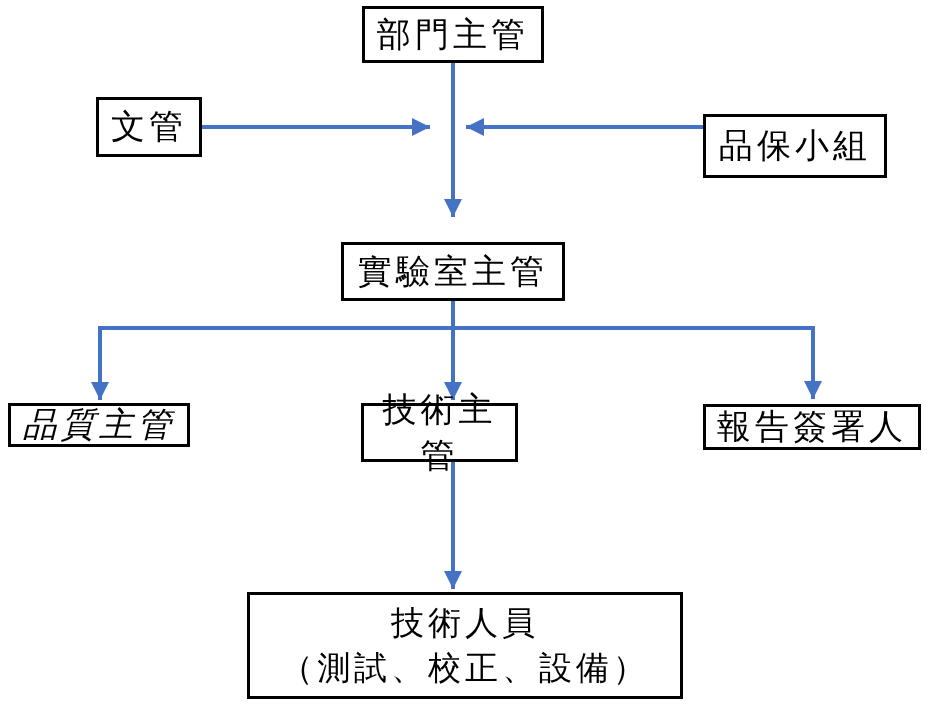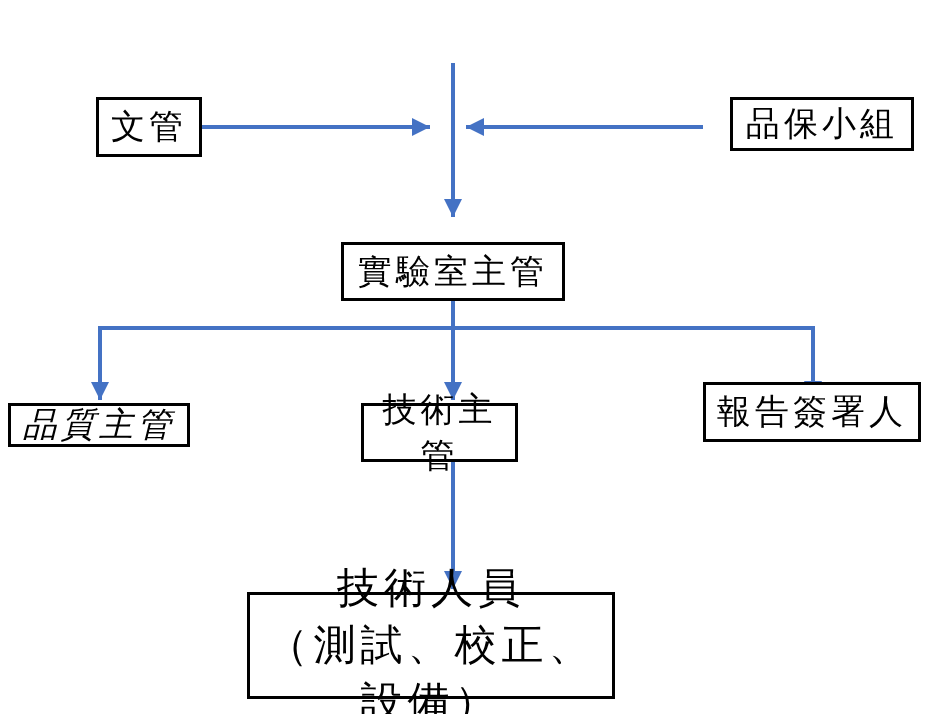--- a/index.html
+++ b/index.html
@@ -36,26 +36,26 @@
     text-align: center;
     color: #000;
     font-size: 34px;
     letter-spacing: 0.12em;
     line-height: 1.35;
     z-index: 2;
   }
   .node .multiline { display: flex; flex-direction: column; }
   .node-dept       { left: 362px; top: 6px;   width: 182px; height: 57px; }
   .node-doc        { left: 52px;  top: 97px;  width: 106px; height: 60px; margin-left: 44px; }
-  .node-qa         { left: 703px; top: 97px;  width: 184px; height: 54px; margin-left: 27px; }
+  .node-qa         { left: 703px; top: 114px;  width: 184px; height: 64px; }
   .node-lab        { left: 341px; top: 219px; width: 224px; height: 59px; margin-top: 23px; }
   .node-quality    { left: 8px;   top: 403px; width: 182px; height: 44px; font-style: italic; }
   .node-tech       { left: 361px; top: 403px; width: 157px; height: 59px; }
-  .node-signatory  { left: 703px; top: 382px; width: 218px; height: 60px; }
-  .node-staff      { left: 247px; top: 592px; width: 368px; height: 107px; font-size: 42px; }
+  .node-signatory  { left: 703px; top: 404px; width: 218px; height: 46px; }
+  .node-staff      { left: 247px; top: 592px; width: 436px; height: 107px; font-size: 33px; }
 </style>
 </head>
 <body>
 
 <div class="canvas">
 
   <svg class="connectors" viewBox="0 0 929 714" xmlns="http://www.w3.org/2000/svg">
     <defs>
       <marker id="arrow" viewBox="0 0 10 10" refX="10" refY="5" markerWidth="4.5" markerHeight="4.5" orient="auto-start-reverse" markerUnits="strokeWidth">
         <path class="arrowhead-fill" d="M 0 0 L 10 5 L 0 10 z"></path>
@@ -72,20 +72,23 @@
 
     <line class="connector-line" x1="100" y1="326" x2="100" y2="400" marker-end="url(#arrow)"></line>
 
     <line class="connector-line" x1="453" y1="278" x2="453" y2="400" marker-end="url(#arrow)"></line>
 
     <line class="connector-line" x1="813" y1="326" x2="813" y2="399" marker-end="url(#arrow)"></line>
 
     <line class="connector-line" x1="453" y1="462" x2="453" y2="589" marker-end="url(#arrow)"></line>
   </svg>
 
+  <div class="node node-dept">
+    <span>部門主管</span>
+  </div>
 
   <div class="node node-doc">
     <span>文管</span>
   </div>
 
   <div class="node node-qa">
     <span>品保小組</span>
   </div>
 
   <div class="node node-lab">

